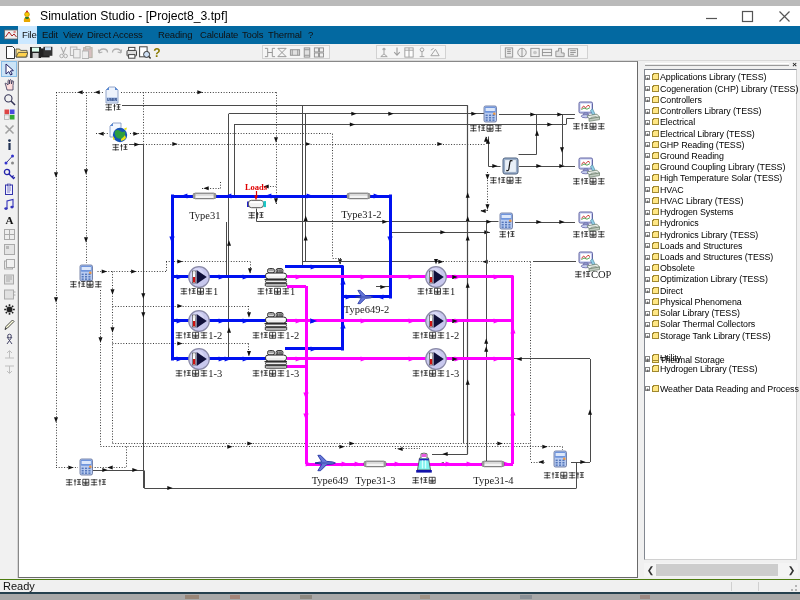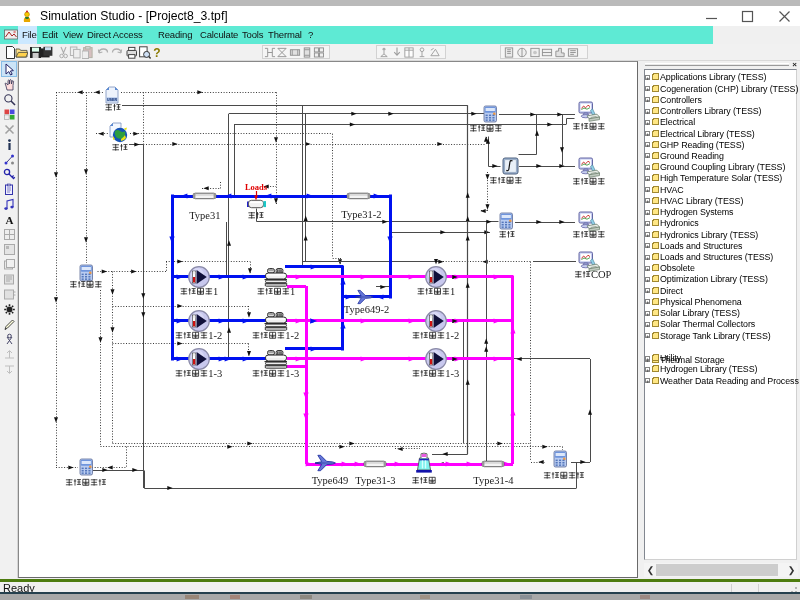--- a/index.html
+++ b/index.html
@@ -1,42 +1,42 @@
 <!DOCTYPE html>
 <html><head><meta charset="utf-8">
 <style>
 *{margin:0;padding:0;box-sizing:border-box}
 html,body{width:800px;height:600px;overflow:hidden;background:#f0f0f0;font-family:"Liberation Sans",sans-serif;position:relative}
 .abs{position:absolute}
 .topstrip{left:0;top:0;width:800px;height:6px;background:#bababa}
 .title{left:0;top:6px;width:800px;height:20px;background:#fff}
 .title .txt{position:absolute;left:40px;top:3px;font-size:12.2px;color:#000}
 .winbtn{position:absolute;top:0;width:13px;height:15px;color:#444}
-.menu{left:0;top:26px;width:713px;height:18px;background:#5eead4}
+.menu{left:0;top:26px;width:800px;height:18px;background:#0369a1}
 .menu span{position:absolute;top:3px;font-size:9.5px;color:#111;letter-spacing:-0.15px}
 .mhl{position:absolute;left:18px;top:0px;width:19px;height:18px;background:#cce8ff}
 .tbar{left:0;top:44px;width:800px;height:17px;background:#f1f1f1;border-bottom:1px solid #d9d9d9}
 .ti{position:absolute;top:1px;height:15px;display:flex;align-items:center;justify-content:center}
 .gb{position:absolute;top:1px;height:14px;border:1px solid #d2d2d2;background:#f5f5f5}
 .lbar{left:0;top:61px;width:18px;height:517px;background:#f1f1f1;border-right:1px solid #d5d5d5}
 .li{position:absolute;left:2px;width:14px;height:14px;display:flex;align-items:center;justify-content:center}
 .li.sel{background:#cce4f7;outline:1px solid #88bde6}
 .canvas{left:18px;top:61px;width:620px;height:517px;background:#fff;border-left:1px solid #888;border-top:1px solid #888;border-right:1px solid #6a6a6a;border-bottom:1px solid #6a6a6a}
 .panel{left:644px;top:69px;width:153px;height:491px;background:#fff;border:1px solid #828790;border-right-color:#d0d0d0;border-bottom-color:#d0d0d0}
 .grip{left:645px;top:63px;width:144px;height:3px;border-top:1px solid #fff;border-bottom:1px solid #9a9a9a;background:#e8e8e8}
 .px{left:790px;top:60px;width:9px;height:9px;font-size:8px;color:#222;text-align:center;line-height:9px;font-weight:bold}
 .trow{position:absolute;left:0px;height:11px;width:152px;display:flex;align-items:center}
 .plus{width:5px;height:5px;border:1px solid #848484;background:#fff;font-size:6px;line-height:4px;text-align:center;color:#333;flex:none;margin-left:0px}
 .fold{width:7px;height:6px;background:#ffe784;border:1px solid #a08830;margin-left:2px;flex:none;position:relative}
 .fold:before{content:"";position:absolute;left:0;top:-2px;width:4px;height:1px;background:#ffe784;border:1px solid #a08830;border-bottom:none}
 .tt{font-size:8.9px;letter-spacing:-0.1px;color:#000;margin-left:1px;white-space:nowrap}
 .hscroll{left:644px;top:563px;width:154px;height:14px;background:#f4f4f4}
 .harr{position:absolute;top:1px;width:11px;height:12px;color:#333;font-size:9px;text-align:center;line-height:12px}
 .hthumb{position:absolute;left:12px;top:1px;width:122px;height:12px;background:#cdcdcd}
-.status{left:0;top:579px;width:800px;height:18px;background:#f0f0f0;border-top:3px solid #4d7c0f}
+.status{left:0;top:579px;width:800px;height:18px;background:#f0f0f0;border-top:1px solid #4d7c0f}
 .status .r{position:absolute;left:3px;top:0px;font-size:11px;color:#111}
 .darkline{left:0;top:592px;width:800px;height:2px;background:#25404e}
 .taskbar{left:0;top:594px;width:800px;height:6px;background:#a8a8a8}
 </style></head>
 <body>
 <div class="abs topstrip"></div>
 <div class="abs title">
  <svg width="14" height="14" viewBox="0 0 14 14" style="position:absolute;left:20px;top:3px">
   <path d="M4,13 Q3,9 6,8 L8,8 Q11,9 10,13 Z" fill="#e8a800"></path>
   <circle cx="7" cy="5.4" r="2.4" fill="#f6c800" stroke="#b07800" stroke-width="0.6"></circle>
@@ -1143,21 +1143,21 @@
     <div class="trow" style="top:282.6px">
       <span class="plus">+</span>
       <span class="fold"></span>
       <span class="tt">Utility</span>
     </div>
     <div class="trow" style="top:293.8px">
       <span class="plus">+</span>
       <span class="fold"></span>
       <span class="tt">Hydrogen Library (TESS)</span>
     </div>
-    <div class="trow" style="top:305.0px">
+    <div class="trow" style="top:313px">
       <span class="plus">+</span>
       <span class="fold"></span>
       <span class="tt">Weather Data Reading and Process</span>
     </div>
   </div>
 <div class="abs hscroll">
  <div class="harr" style="left:1px">❮</div>
  <div class="hthumb"></div>
  <div class="harr" style="left:142px">❯</div>
 </div>

